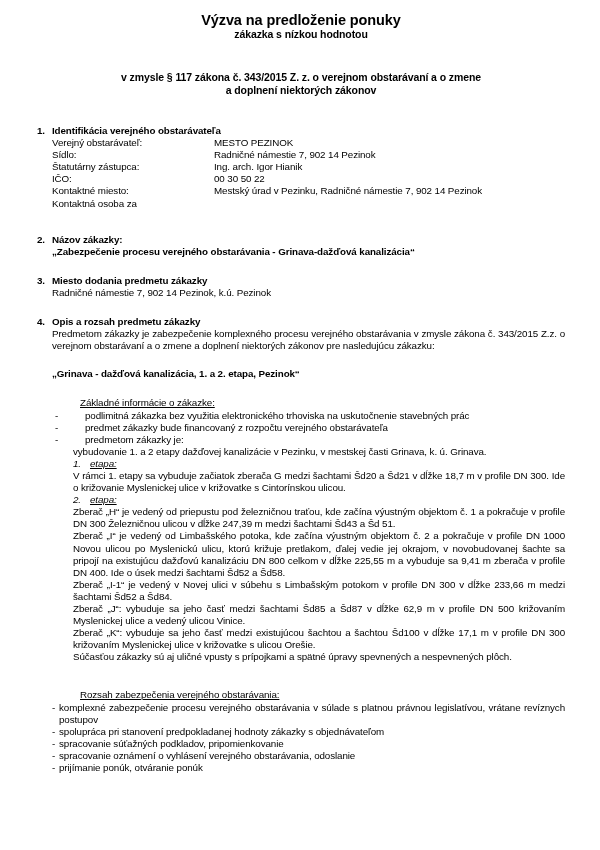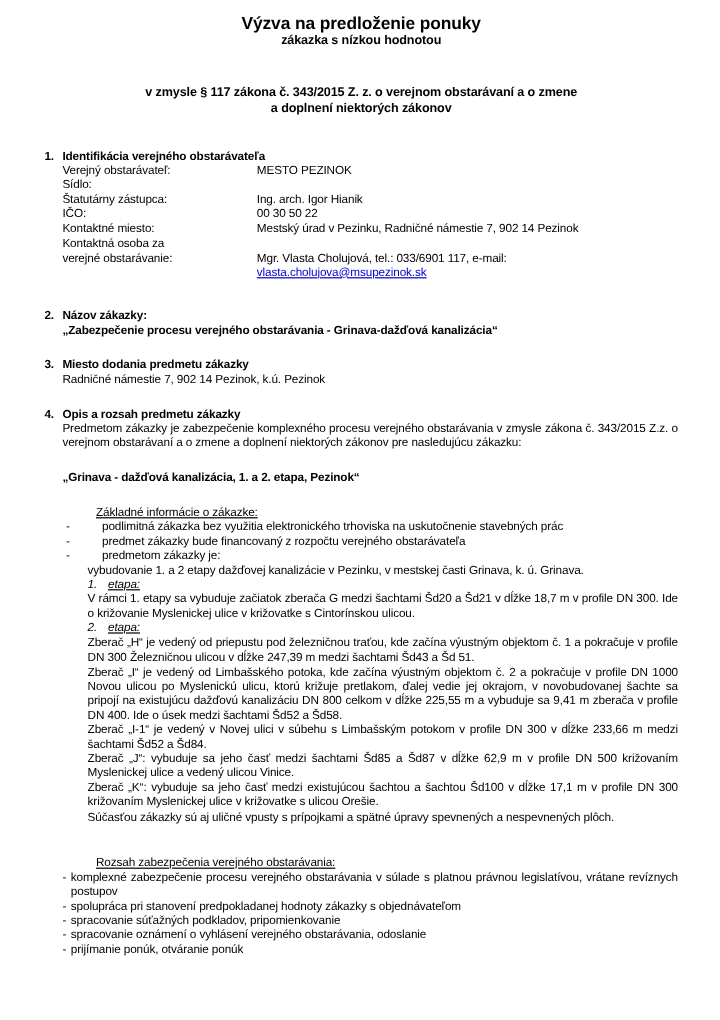--- a/index.html
+++ b/index.html
@@ -56,40 +56,37 @@
     <div class="section">
       <div class="sec-num">1.</div>
       <div class="sec-body">
         <div class="sec-heading">Identifikácia verejného obstarávateľa</div>
         <div class="frow">
           <div class="flabel">Verejný obstarávateľ:</div>
           <div class="fvalue">MESTO PEZINOK</div>
         </div>
         <div class="frow">
           <div class="flabel">Sídlo:</div>
+          <div class="fvalue">Radničné námestie 7, 902 14 Pezinok</div>
         </div>
         <div class="frow">
           <div class="flabel">Štatutárny zástupca:</div>
           <div class="fvalue">Ing. arch. Igor Hianik</div>
         </div>
         <div class="frow">
           <div class="flabel">IČO:</div>
           <div class="fvalue">00 30 50 22</div>
         </div>
         <div class="frow">
           <div class="flabel">Kontaktné miesto:</div>
           <div class="fvalue">Mestský úrad v Pezinku, Radničné námestie 7, 902 14 Pezinok</div>
         </div>
         <div class="frow">
           <div class="flabel">Kontaktná osoba za</div>
           <div class="fvalue"></div>
-        </div>
-        <div class="frow">
-          <div class="flabel">verejné obstarávanie:</div>
-          <div class="fvalue"><span>Mgr. Vlasta Cholujová, tel.: 033/6901 117, e-mail: </span><span class="email-link">vlasta.cholujova@msupezinok.sk</span></div>
         </div>
       </div>
     </div>
 
     <div class="section gap-lg">
       <div class="sec-num">2.</div>
       <div class="sec-body">
         <div class="sec-heading">Názov zákazky:</div>
         <div class="bold">„Zabezpečenie procesu verejného obstarávania - Grinava-dažďová kanalizácia“</div>
       </div>

